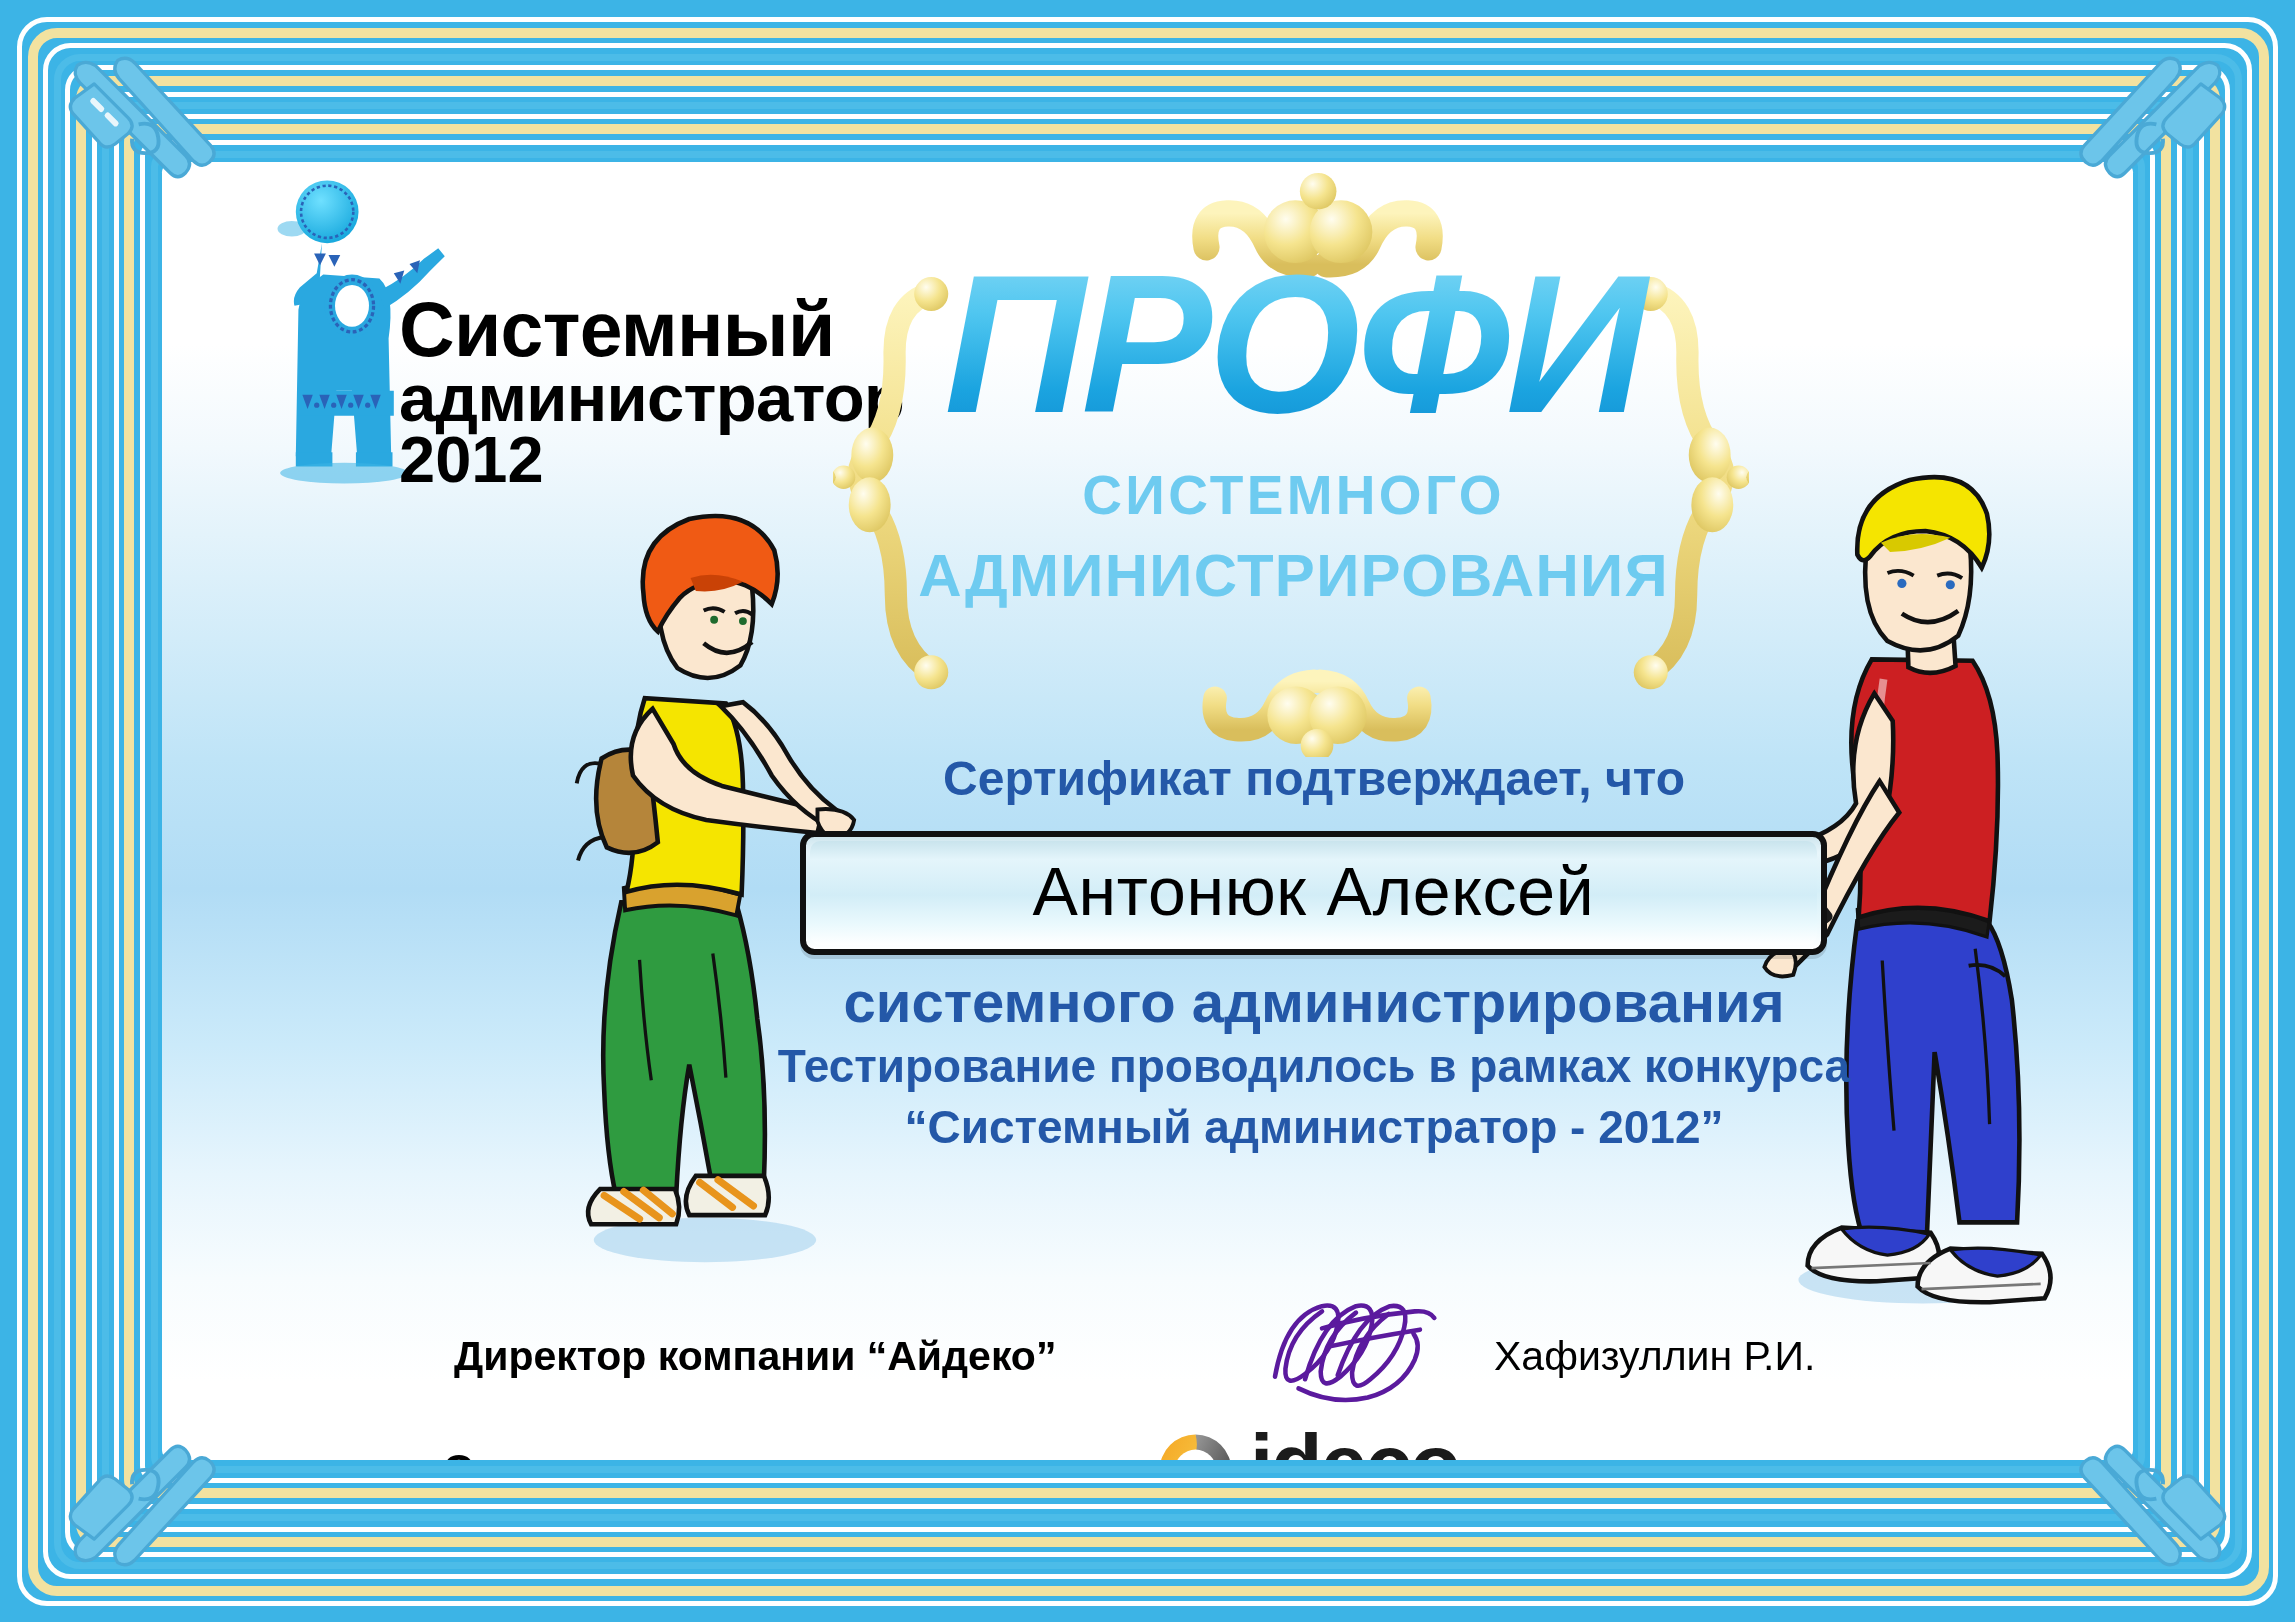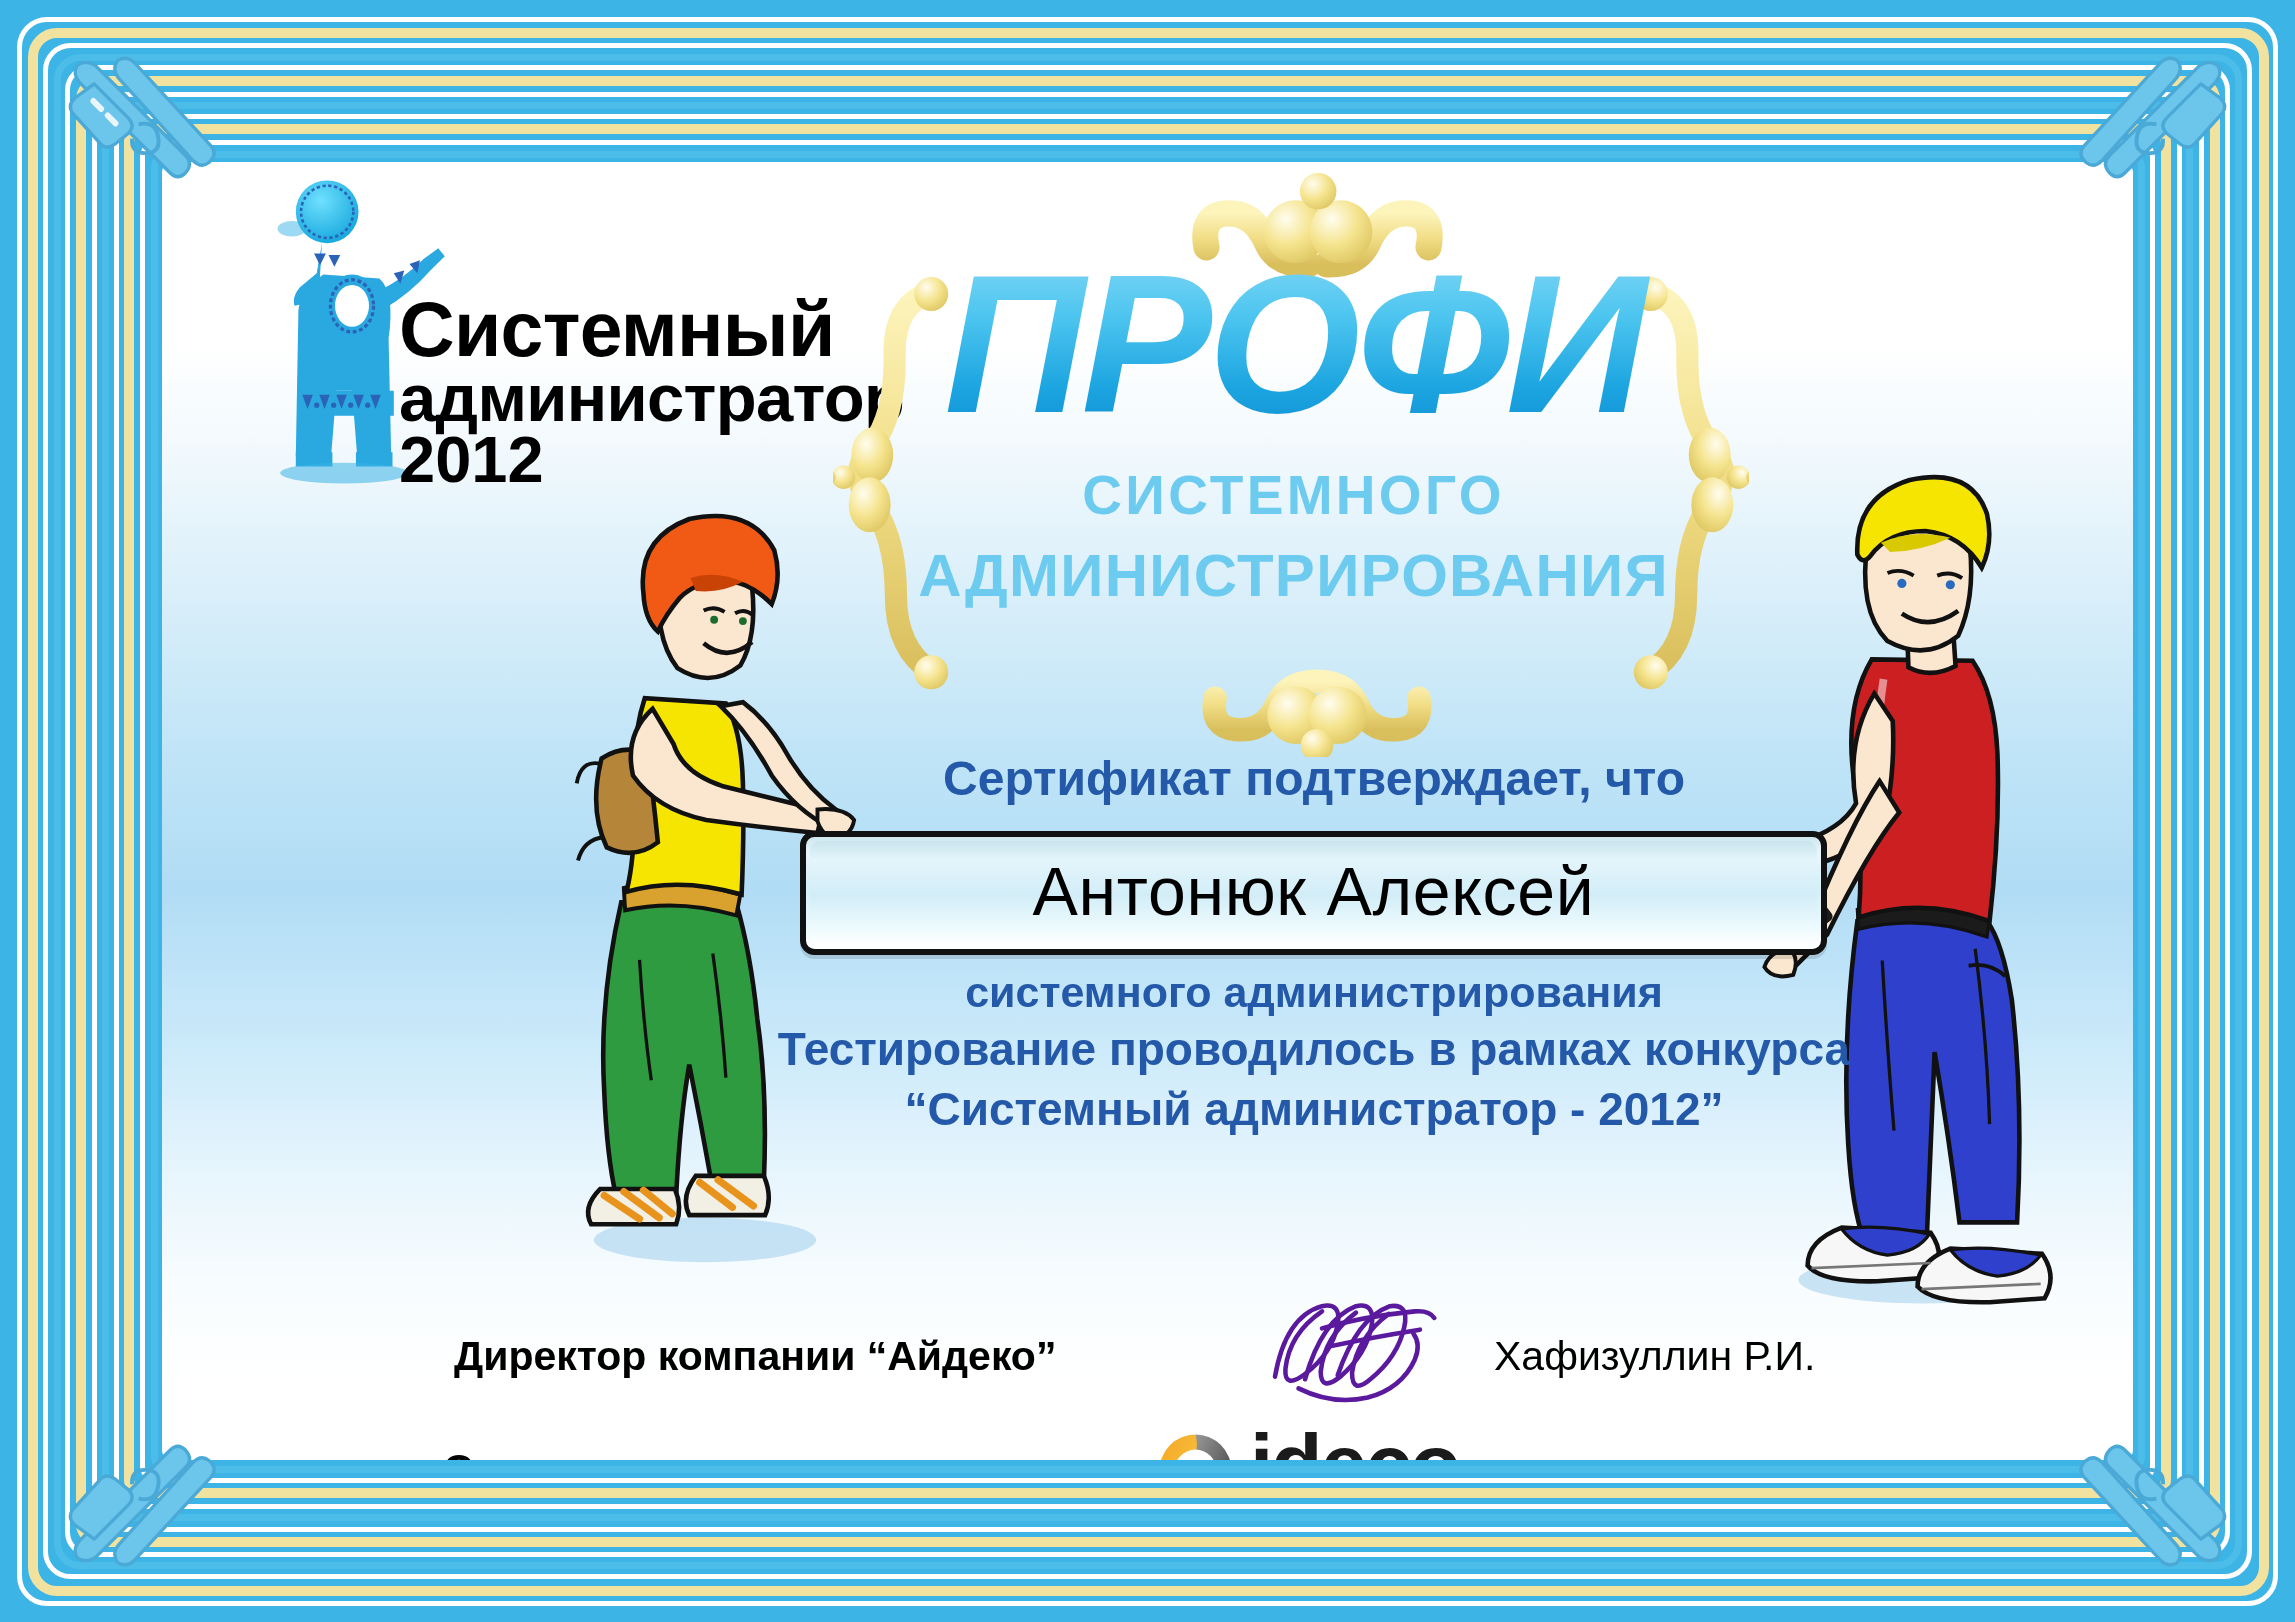--- a/index.html
+++ b/index.html
@@ -86,21 +86,21 @@
     background:linear-gradient(to bottom,#cfe6ee 0%,#e8f6fb 14%,#d5eff8 48%,#e9f8fc 76%,#ffffff 100%);
     box-shadow:0 3.9px 0 rgba(0,0,0,0.12);padding-left:44px;}
   .nameplate-inner{position:absolute;left:3.9px;right:3.9px;top:3.9px;bottom:3.9px;border-radius:10.5px;
     background:linear-gradient(to bottom,#c9e4ed 0%,#e4f5fb 18%,#d2edf7 52%,#eaf9fd 80%,#ffffff 100%);}
   .name-text{position:absolute;left:0;top:0;width:100%;height:100%;display:flex;align-items:center;justify-content:center;
     font-size:68px;color:#000000;letter-spacing:0.7px;padding-bottom:3.9px;box-sizing:border-box;}
 
   .body-lines{position:absolute;left:589px;top:806px;width:1126px;text-align:center;color:#2458a8;}
   .bl{font-weight:bold;line-height:1.16;}
   .bl1{font-size:46px;}
-  .bl2{font-size:43px;}
+  .bl2{font-size:58px;}
   .bl3{font-size:46px;margin-top:5.2px;}
   .bl4{font-size:46px;margin-top:7px;}
 
   
   .sig-row{position:absolute;left:292px;top:1153px;width:1152px;height:98px;}
   .sig-title{position:absolute;left:0;top:18.3px;font-size:41px;font-weight:bold;color:#000000;white-space:nowrap;}
   .sig-mark{position:absolute;left:805px;top:-18.3px;width:190px;height:111px;}
   .sig-name{position:absolute;left:1040px;top:18.3px;font-size:41px;font-weight:normal;color:#000000;white-space:nowrap;}
 
   

